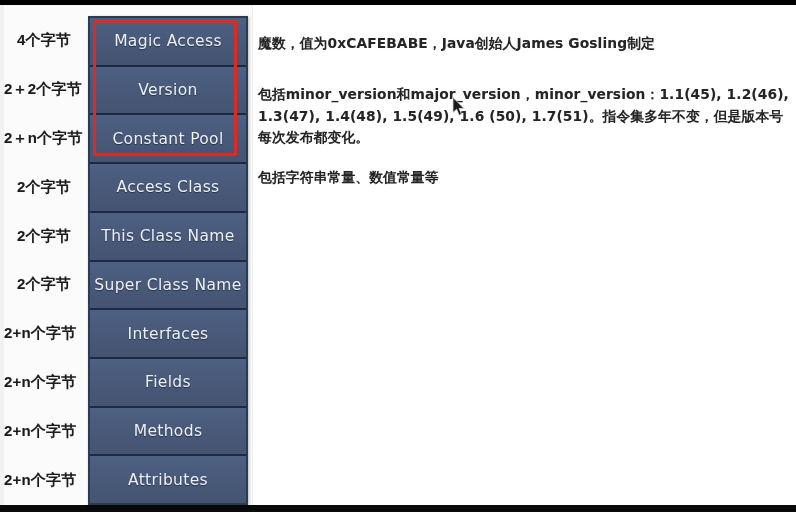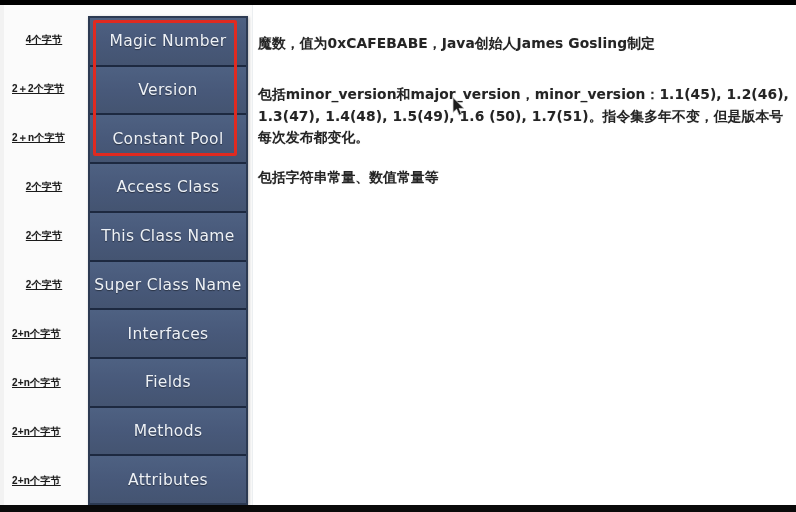--- a/index.html
+++ b/index.html
@@ -47,29 +47,28 @@
     left:0px; top:16px;
     width:88px; height:489px;
     display:flex;
     flex-direction:column;
   }
   .label-cell {
     flex:1 1 0;
     display:flex;
     align-items:center;
     justify-content:center;
-    font-size:10px;
+    font-size:15px;
     font-weight:bold;
     color:#1b1b1b;
     letter-spacing:0.2px;
     white-space:nowrap;
     text-shadow:0 0 1px rgba(120,120,120,0.35);
-    text-decoration:underline;
   }
-  .label-cell.wide { justify-content:flex-start; padding-left:12px; }
+  .label-cell.wide { justify-content:flex-start; padding-left:4px; }
 
   
   .structure {
     position:absolute;
     left:88px; top:16px;
     width:160px; height:489px;
     border:2px solid #2c3a52;
     background:#4c5f7f;
     display:flex;
     flex-direction:column;
@@ -147,21 +146,21 @@
     <div class="label-cell">2个字节</div>
     <div class="label-cell">2个字节</div>
     <div class="label-cell">2个字节</div>
     <div class="label-cell wide">2+n个字节</div>
     <div class="label-cell wide">2+n个字节</div>
     <div class="label-cell wide">2+n个字节</div>
     <div class="label-cell wide">2+n个字节</div>
   </div>
 
   <div class="structure">
-    <div class="struct-row">Magic Number</div>
+    <div class="struct-row">Magic Access</div>
     <div class="struct-row">Version</div>
     <div class="struct-row">Constant Pool</div>
     <div class="struct-row">Access Class</div>
     <div class="struct-row">This Class Name</div>
     <div class="struct-row">Super Class Name</div>
     <div class="struct-row">Interfaces</div>
     <div class="struct-row">Fields</div>
     <div class="struct-row">Methods</div>
     <div class="struct-row">Attributes</div>
   </div>

